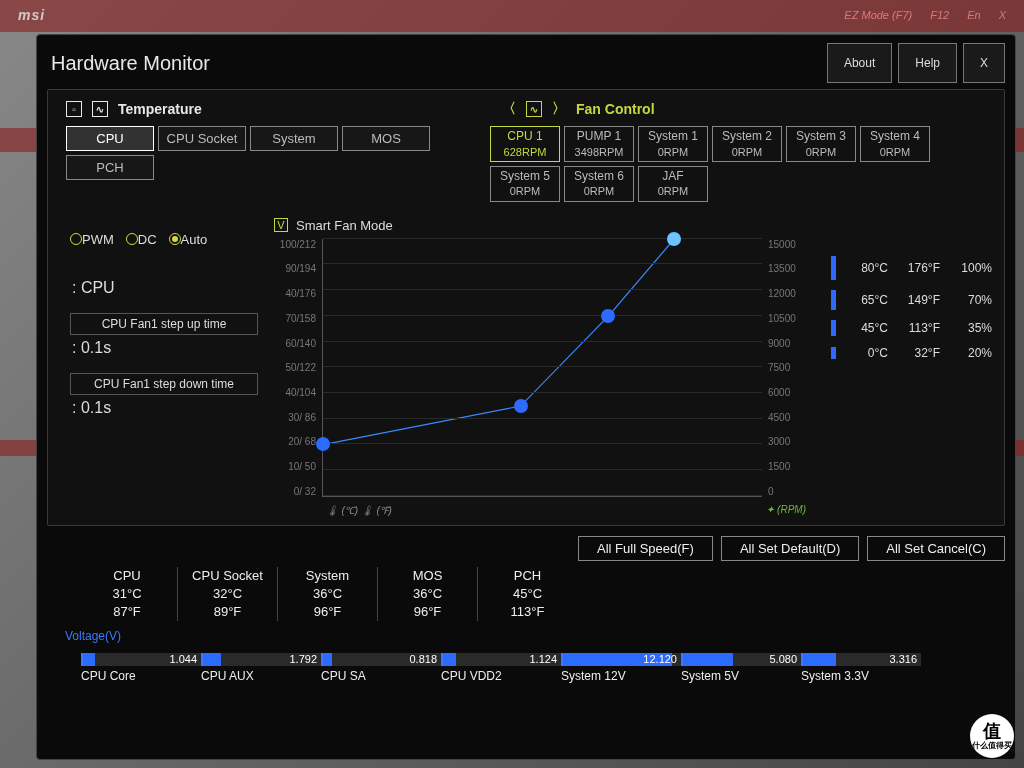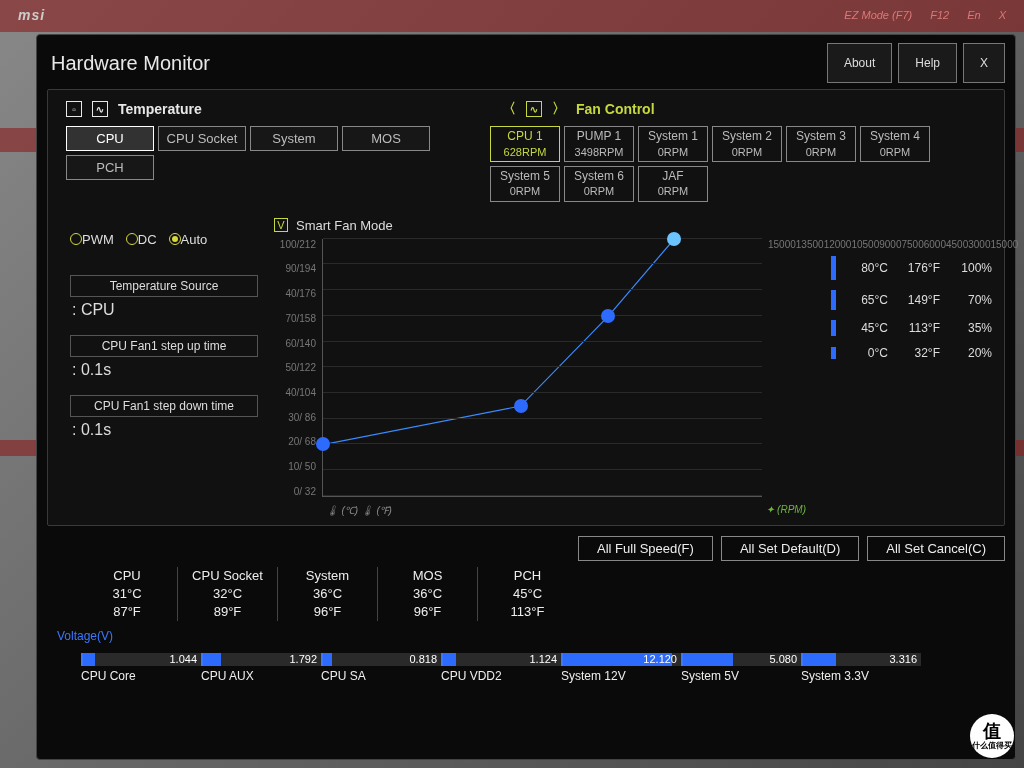--- a/index.html
+++ b/index.html
@@ -43,36 +43,36 @@
 .radio.sel .dot::after { content:""; position:absolute; inset:2px; border-radius:50%; background:#d6d83e; }
 .field-head { border:1px solid #555; padding:3px 6px; font-size:12px; color:#ddd; text-align:center; }
 .field-val { font-size:16px; color:#ddd; padding:4px 2px 16px 2px; }
 .chart-col { flex:1; padding:0 6px; }
 .smart-check { display:flex; align-items:center; gap:8px; color:#ddd; font-size:13px; margin:2px 0 6px 4px; }
 .smart-check .box { width:14px; height:14px; border:1px solid #c6d83e; color:#c6d83e; font-size:11px; display:flex; align-items:center; justify-content:center; }
 .chart-wrap { display:flex; }
 .ylabels { width:52px; text-align:right; font-size:10px; color:#777; display:flex; flex-direction:column; justify-content:space-between; padding-right:6px; height:258px; }
 .chart-area { flex:1; height:258px; border-left:1px solid #555; border-bottom:1px solid #555; position:relative; }
 .chart-area .gridline { position:absolute; left:0; right:0; border-top:1px solid #2a2a2a; }
-.rlabels { width:48px; font-size:10px; color:#777; display:flex; flex-direction:row; justify-content:space-between; padding-left:6px; height:258px; text-align:left; }
+.rlabels { width:48px; font-size:10px; color:#777; display:flex; flex-direction:column; justify-content:space-between; padding-left:6px; height:258px; text-align:left; }
 .point { position:absolute; width:14px; height:14px; border-radius:50%; transform:translate(-50%,50%); }
 .chart-svg { position:absolute; inset:0; width:100%; height:100%; }
 .unit-row { display:flex; justify-content:space-between; align-items:center; font-size:10px; color:#888; padding:6px 4px 0 56px; font-style:italic; }
 .unit-row .rpm { color:#6fb33e; }
 .legend-col { flex:0 0 182px; padding:40px 6px 0 6px; font-size:12px; color:#ddd; }
 .legend-row { display:flex; align-items:center; gap:6px; margin-bottom:10px; justify-content:flex-end; }
 .legend-row .bar { width:5px; height:20px; }
 .legend-row span { width:46px; text-align:right; }
 .action-row { display:flex; justify-content:flex-end; gap:8px; padding:2px 10px 6px 0; }
 .action-row div { border:1px solid #888; color:#eee; font-size:13px; padding:4px 18px; cursor:pointer; }
 .status-temps { display:flex; gap:0; padding:0 10px 6px 40px; }
 .st-col { width:100px; text-align:center; color:#eee; font-size:13px; border-left:1px solid #444; padding:0 6px; }
 .st-col:first-child { border-left:none; }
 .st-col div { line-height:1.4; }
-.voltage-label { color:#3a78ff; font-size:12px; padding:2px 0 4px 20px; }
+.voltage-label { color:#3a78ff; font-size:12px; padding:2px 0 4px 28px; }
 .volt-row { display:flex; padding:6px 10px 4px 44px; gap:0; }
 .volt-col { width:120px; color:#eee; font-size:12px; }
 .volt-bar-bg { height:13px; background:#2a2a2a; border-left:2px solid #3a78ff; position:relative; margin-bottom:3px; }
 .volt-bar-fill { position:absolute; left:0; top:0; bottom:0; background:#2d6bff; }
 .volt-val { position:absolute; right:4px; top:0; font-size:11px; color:#fff; line-height:13px; }
 </style>
 </head>
 <body>
 
 <div class="bg-layer"></div>
@@ -176,21 +176,20 @@
             </div>
           <div class="radio">
               <span class="dot"></span>
               <span>DC</span>
             </div>
           <div class="radio sel">
               <span class="dot"></span>
               <span>Auto</span>
             </div>
         </div>
-        <div class="field-head">Temperature Source</div>
         <div class="field-val">: CPU</div>
         <div class="field-head">CPU Fan1 step up time</div>
         <div class="field-val">: 0.1s</div>
         <div class="field-head">CPU Fan1 step down time</div>
         <div class="field-val">: 0.1s</div>
       </div>
 
       <div class="chart-col">
         <div class="smart-check">
           <span class="box">V</span>

